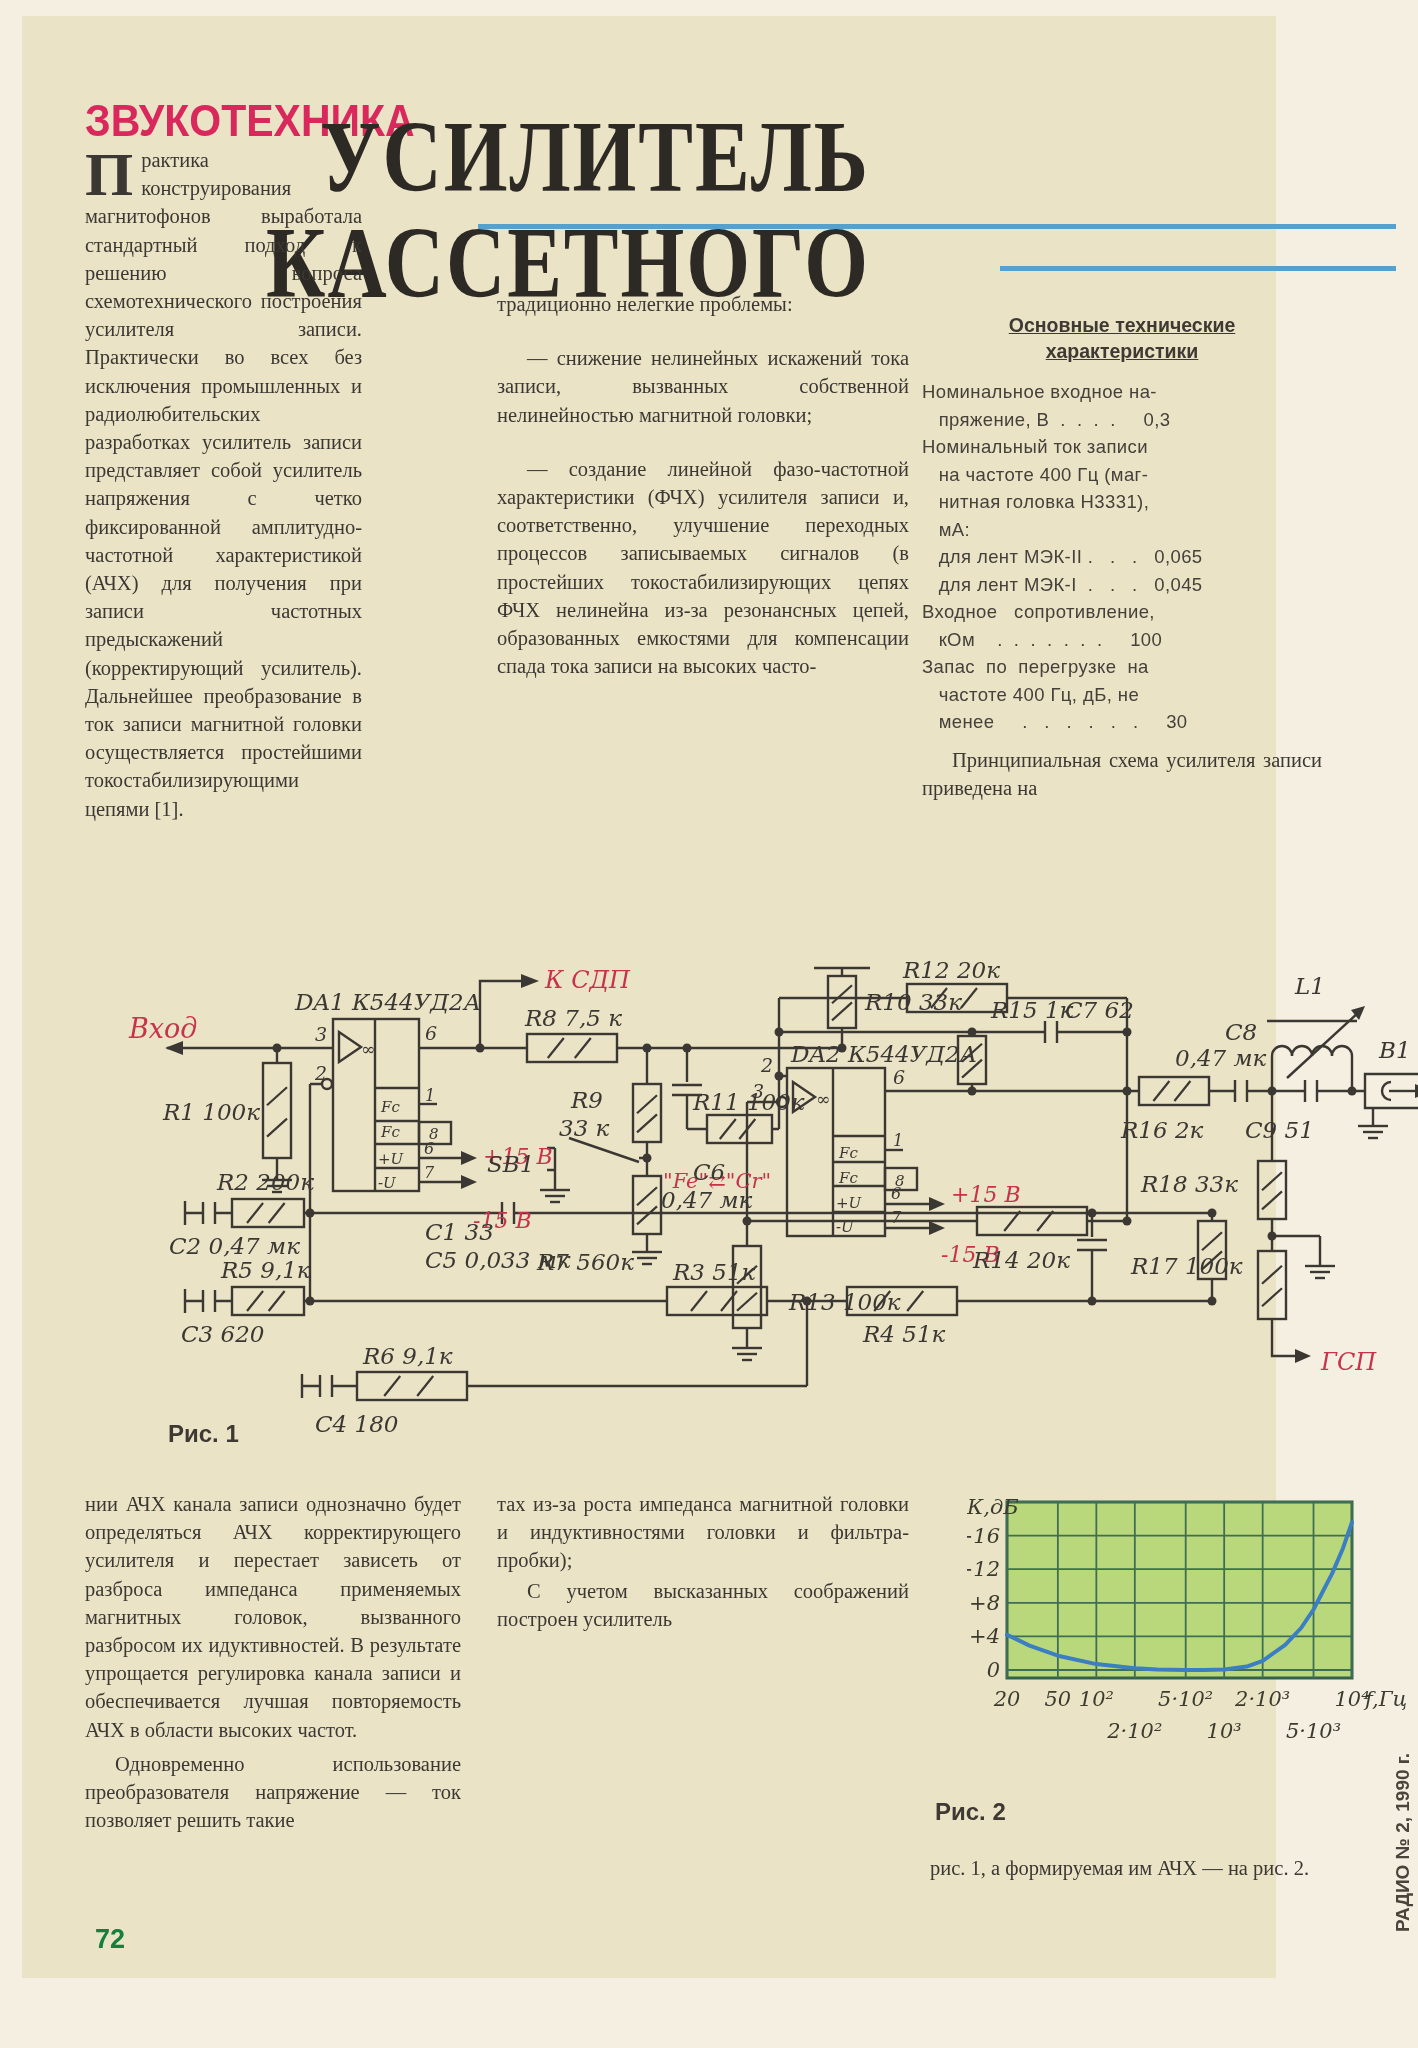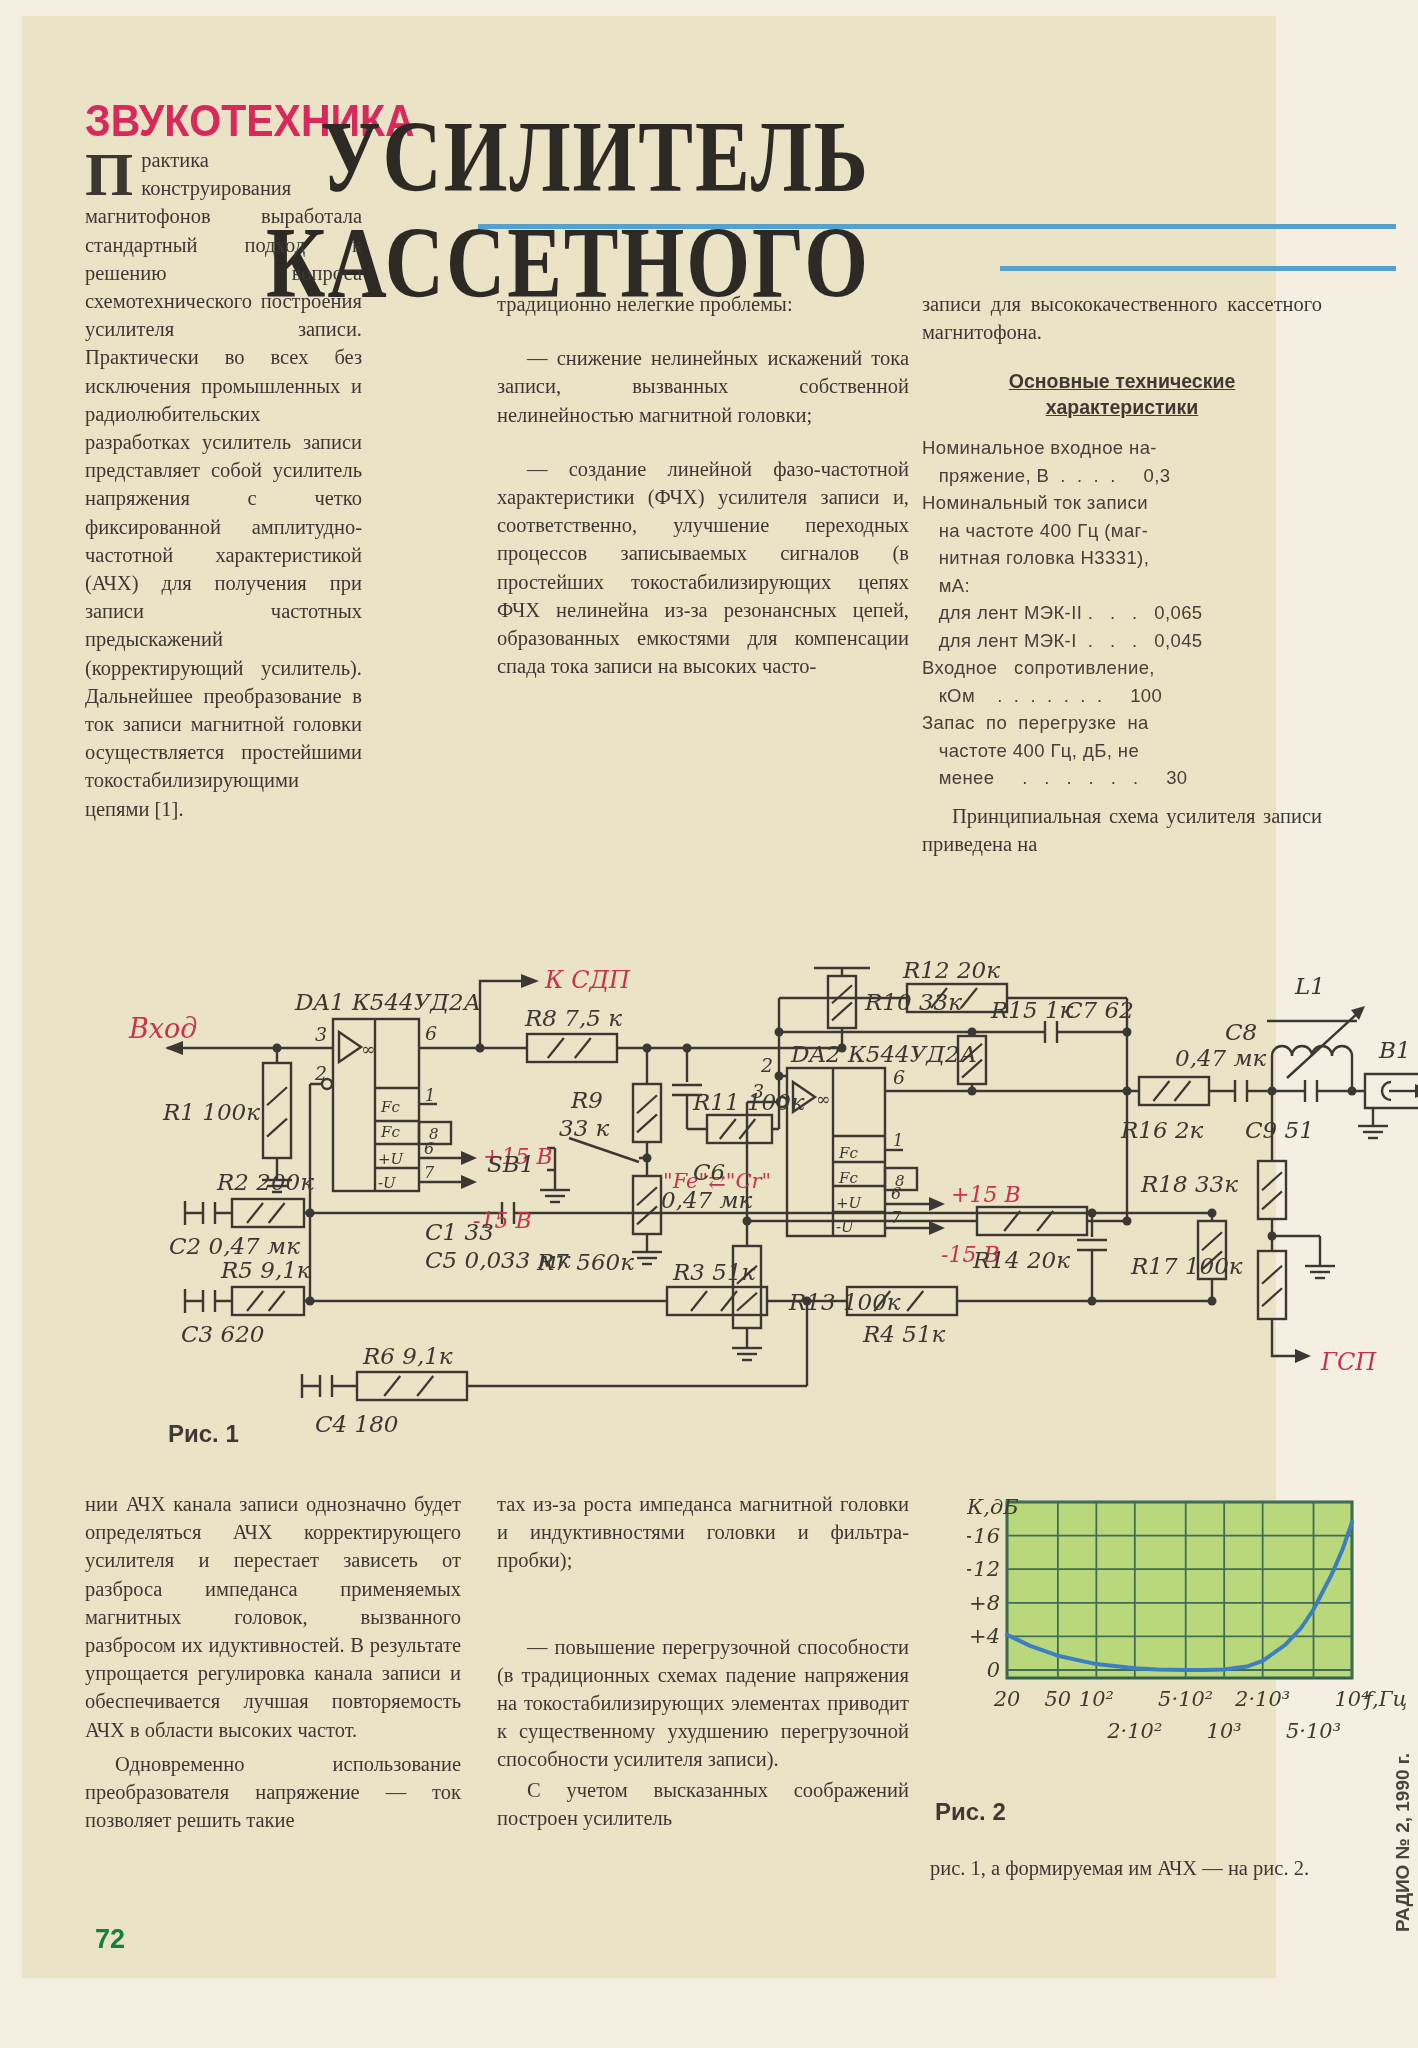--- a/index.html
+++ b/index.html
@@ -50,21 +50,20 @@
     </p>
   </div>
 
   <div class="abs col col2sp" style="left:475px;top:274px;width:412px;">
     <p class="noind">традиционно нелегкие проблемы:</p>
     <p>— снижение нелинейных искажений тока записи, вызванных собственной нелинейностью магнитной головки;</p>
     <p>— создание линейной фазо-частотной характеристики (ФЧХ) усилителя записи и, соответственно, улучшение переходных процессов записываемых сигналов (в простейших токостабилизирующих цепях ФЧХ нелинейна из-за резонансных цепей, образованных емкостями для компенсации спада тока записи на высоких часто-</p>
   </div>
 
   <div class="abs col" style="left:900px;top:274px;width:400px;">
-    <p class="noind">записи для высококачественного кассетного магнитофона.</p>
     <div class="specs-title" style="margin-top:22px;white-space:pre-line;">Основные технические
 характеристики</div>
     <div class="specs" style="margin-top:14px;">Номинальное входное на-
    пряжение, В  .  .  .  .     0,3
 Номинальный ток записи
    на частоте 400 Гц (маг-
    нитная головка Н3331),
    мА:
    для лент МЭК-II .   .   .   0,065
    для лент МЭК-I  .   .   .   0,045
@@ -341,21 +340,20 @@
 
   <div class="abs fig-caption" style="left:146px;top:1404px;">Рис. 1</div>
 
   <div class="abs col" style="left:63px;top:1474px;width:376px;">
     <p class="noind">нии АЧХ канала записи однозначно будет определяться АЧХ корректирующего усилителя и перестает зависеть от разброса импеданса применяемых магнитных головок, вызванного разбросом их идуктивностей. В результате упрощается регулировка канала записи и обеспечивается лучшая повторяемость АЧХ в области высоких частот.</p>
     <p style="margin-top:6px;">Одновременно использование преобразователя напряжение — ток позволяет решить такие</p>
   </div>
 
   <div class="abs col" style="left:475px;top:1474px;width:412px;">
     <p class="noind">тах из-за роста импеданса магнитной головки и индуктивностями головки и фильтра-пробки);</p>
-    <p style="margin-top:58px;">— повышение перегрузочной способности (в традиционных схемах падение напряжения на токостабилизирующих элементах приводит к существенному ухудшению перегрузочной способности усилителя записи).</p>
     <p>С учетом высказанных соображений построен усилитель</p>
   </div>
 
   <svg id="chart" width="440" height="260" viewBox="0 0 440 260">
       <rect x="40" y="8" width="345" height="176" fill="#b9d87c" stroke="#35604a" stroke-width="3"></rect>
       <line x1="40" y1="8" x2="40" y2="184" stroke="#3e6e54" stroke-width="1.8"></line>
       <line x1="90.86729484629004" y1="8" x2="90.86729484629004" y2="184" stroke="#3e6e54" stroke-width="1.8"></line>
       <line x1="129.34691793851601" y1="8" x2="129.34691793851601" y2="184" stroke="#3e6e54" stroke-width="1.8"></line>
       <line x1="167.82654103074202" y1="8" x2="167.82654103074202" y2="184" stroke="#3e6e54" stroke-width="1.8"></line>
       <line x1="218.69383587703206" y1="8" x2="218.69383587703206" y2="184" stroke="#3e6e54" stroke-width="1.8"></line>

